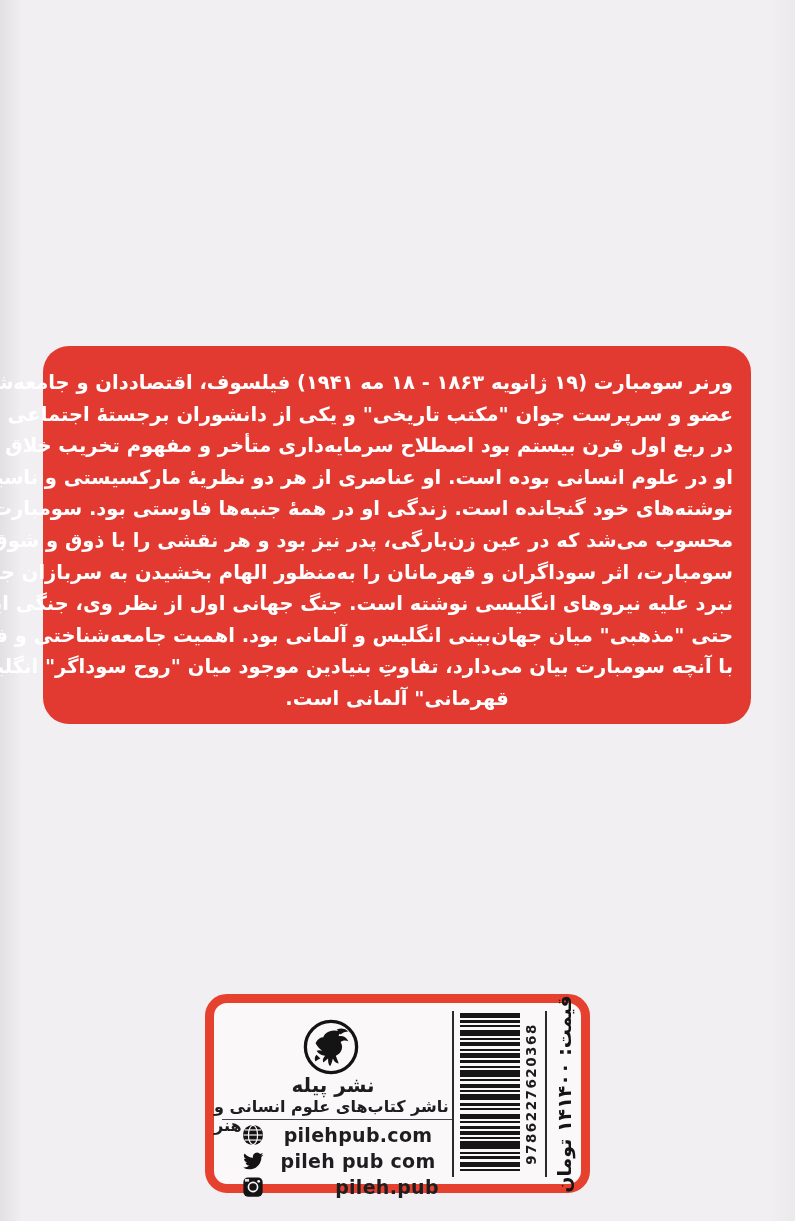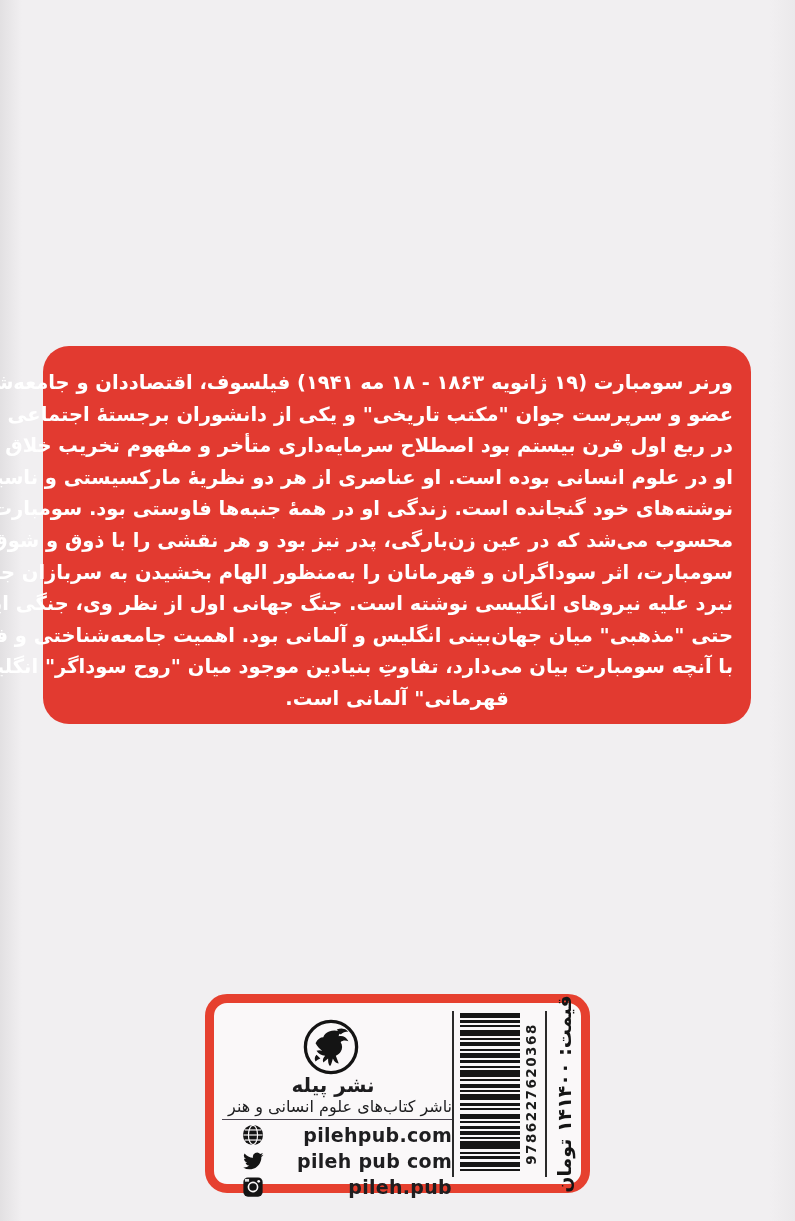--- a/index.html
+++ b/index.html
@@ -31,32 +31,32 @@
     box-sizing:border-box;
   }
   .label .inner{position:absolute;left:0;top:0;width:367px;height:181px;}
   .leftzone{position:absolute;left:0;top:0;width:238px;height:179px;margin-top:15px;}
   .logo{position:absolute;left:88px;top:0px;width:58px;height:58px;}
   .pubname{
     position:absolute;left:0;top:55px;width:238px;text-align:center;
     direction:rtl;font-size:20px;font-weight:700;color:#1d1d1f;
   }
   .tagline{
-    position:absolute;left:0;top:79px;width:238px;text-align:right;
-    direction:rtl;font-size:16px;font-weight:400;color:#1d1d1f;letter-spacing:0.2px;
+    position:absolute;left:0;top:79px;width:238px;text-align:left;
+    direction:rtl;font-size:16px;font-weight:700;color:#1d1d1f;letter-spacing:0.2px;
   }
   .hdivider{position:absolute;left:8px;top:101px;width:230px;height:0;
     border-top:1.6px solid #4a4450;}
   .socialrow{
     position:absolute;left:0;width:238px;height:26px;
     display:flex;align-items:center;
   }
   .socialrow .sicon{width:22px;height:22px;margin-left:28px;flex:0 0 auto;}
   .socialrow .stext{
-    flex:1;text-align:right;font-size:19px;font-weight:700;color:#1e1e20;
+    flex:1;text-align:center;font-size:19px;font-weight:700;color:#1e1e20;
     letter-spacing:0.3px;
   }
   .socialrow.r1{top:104px;}
   .socialrow.r2{top:130px;}
   .socialrow.r3{top:156px;}
   .socialrow.r3 .stext{padding-left:58px;}
   .vline{position:absolute;top:8px;height:166px;width:2px;background:#2a2a2a;}
   .vline.v1{left:238px;}
   .vline.v2{left:331px;}
   .barcode{

